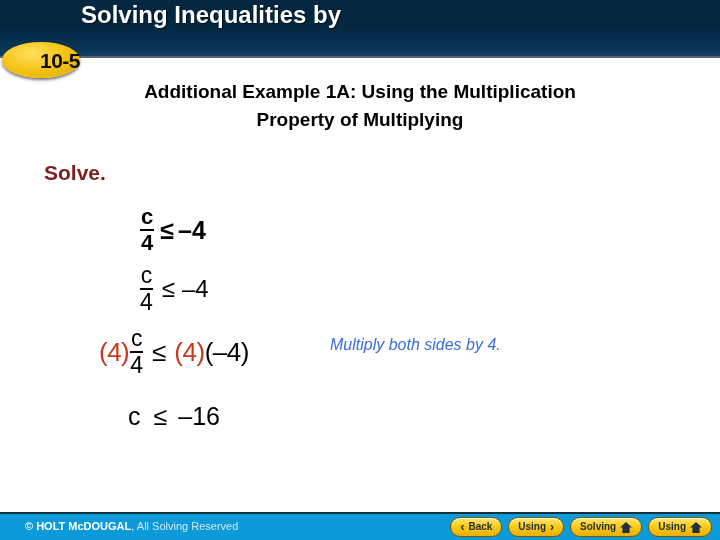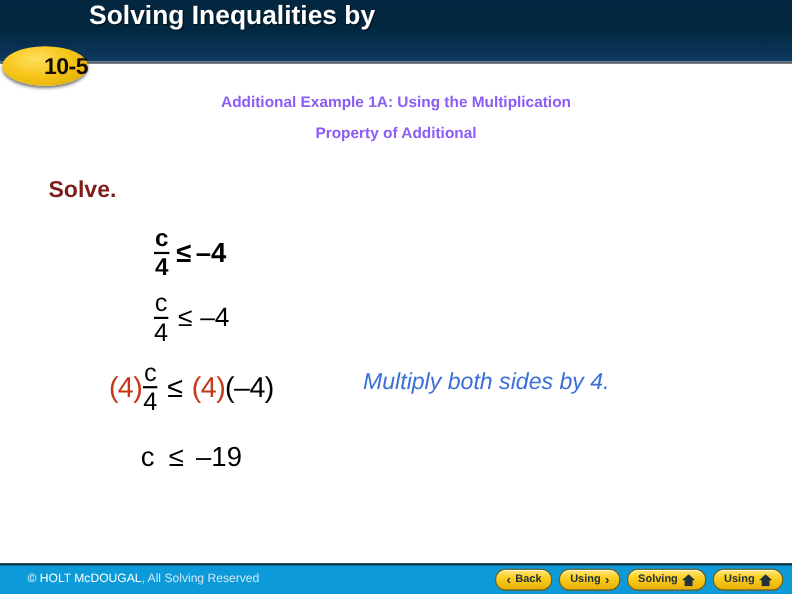--- a/index.html
+++ b/index.html
@@ -62,24 +62,24 @@
   }
   #banner-title .ln { display:block; white-space: nowrap; }
 
   
   #example-heading {
     position: absolute;
     left: 30px;
     top: 78px;
     width: 660px;
     text-align: center;
-    color: #8b5cf6;
-    font-family: "Liberation Sans", sans-serif;
-    font-weight: bold;
-    font-size: 14px;
+    color: #000000;
+    font-family: "Liberation Sans", sans-serif;
+    font-weight: bold;
+    font-size: 19px;
     line-height: 28px;
   }
   #example-heading .ln { display: block; }
 
   
   #solve-label {
     position: absolute;
     left: 44px;
     top: 161px;
     color: #7f1d1d;
@@ -157,21 +157,21 @@
   #math-line-4 .op { padding: 0 11px 0 13px; }
 
   
   #annotation {
     position: absolute;
     left: 330px;
     top: 336px;
     color: #3a6fd8;
     font-family: "Liberation Sans", sans-serif;
     font-style: italic;
-    font-size: 21px;
+    font-size: 16px;
     white-space: nowrap;
   }
 
   
   #footer {
     position: absolute;
     left: 0;
     top: 512px;
     width: 720px;
     height: 28px;
@@ -182,21 +182,21 @@
   #copyright {
     position: absolute;
     left: 11px;
     top: 6px;
     font-family: "Liberation Sans", sans-serif;
     font-size: 11px;
     color: #cfe9f7;
     white-space: nowrap;
   }
   #copyright .strong {
-    font-weight: normal;
+    font-weight: bold;
     color: #ffffff;
     padding-left: 14px;
   }
   #nav-buttons {
     position: absolute;
     right: 8px;
     top: 3px;
     display: flex;
     gap: 6px;
     align-items: center;
@@ -237,21 +237,21 @@
   <div id="lesson-badge">
     <span>10-5</span>
   </div>
   <div id="banner-title">
     <span class="ln">Solving Inequalities by</span>
   </div>
 </div>
 
 <div id="example-heading">
   <span class="ln">Additional Example 1A: Using the Multiplication</span>
-  <span class="ln">Property of Additional</span>
+  <span class="ln">Property of Multiplying</span>
 </div>
 
 <div id="solve-label">Solve.</div>
 
 <div class="math-line" id="math-line-1">
   <span class="frac">
     <span class="num">c</span>
     <span class="den">4</span>
   </span>
   <span class="op">≤</span>
@@ -274,21 +274,21 @@
     <span class="den">4</span>
   </span>
   <span class="op">≤</span>
   <span class="mult paren-grp">(4)</span>
   <span class="paren-grp">(–4)</span>
 </div>
 
 <div class="math-line" id="math-line-4">
   <span>c</span>
   <span class="op">≤</span>
-  <span>–19</span>
+  <span>–16</span>
 </div>
 
 <div id="annotation">Multiply both sides by 4.</div>
 
 <div id="footer">
   <div id="copyright">
     <span class="strong">© HOLT McDOUGAL</span><span>, All Solving Reserved</span>
   </div>
   <div id="nav-buttons">
 

